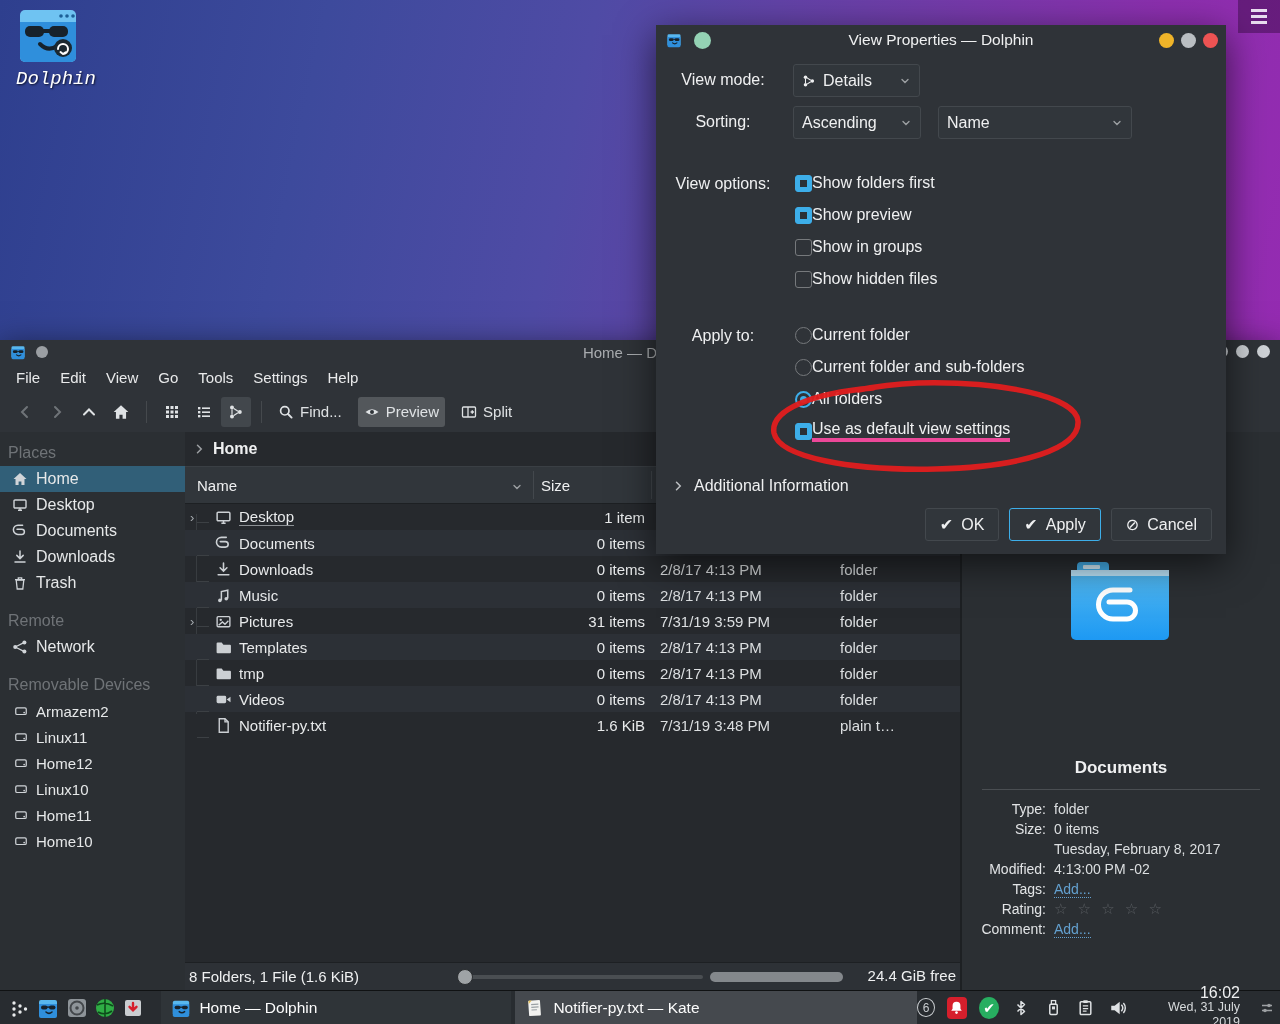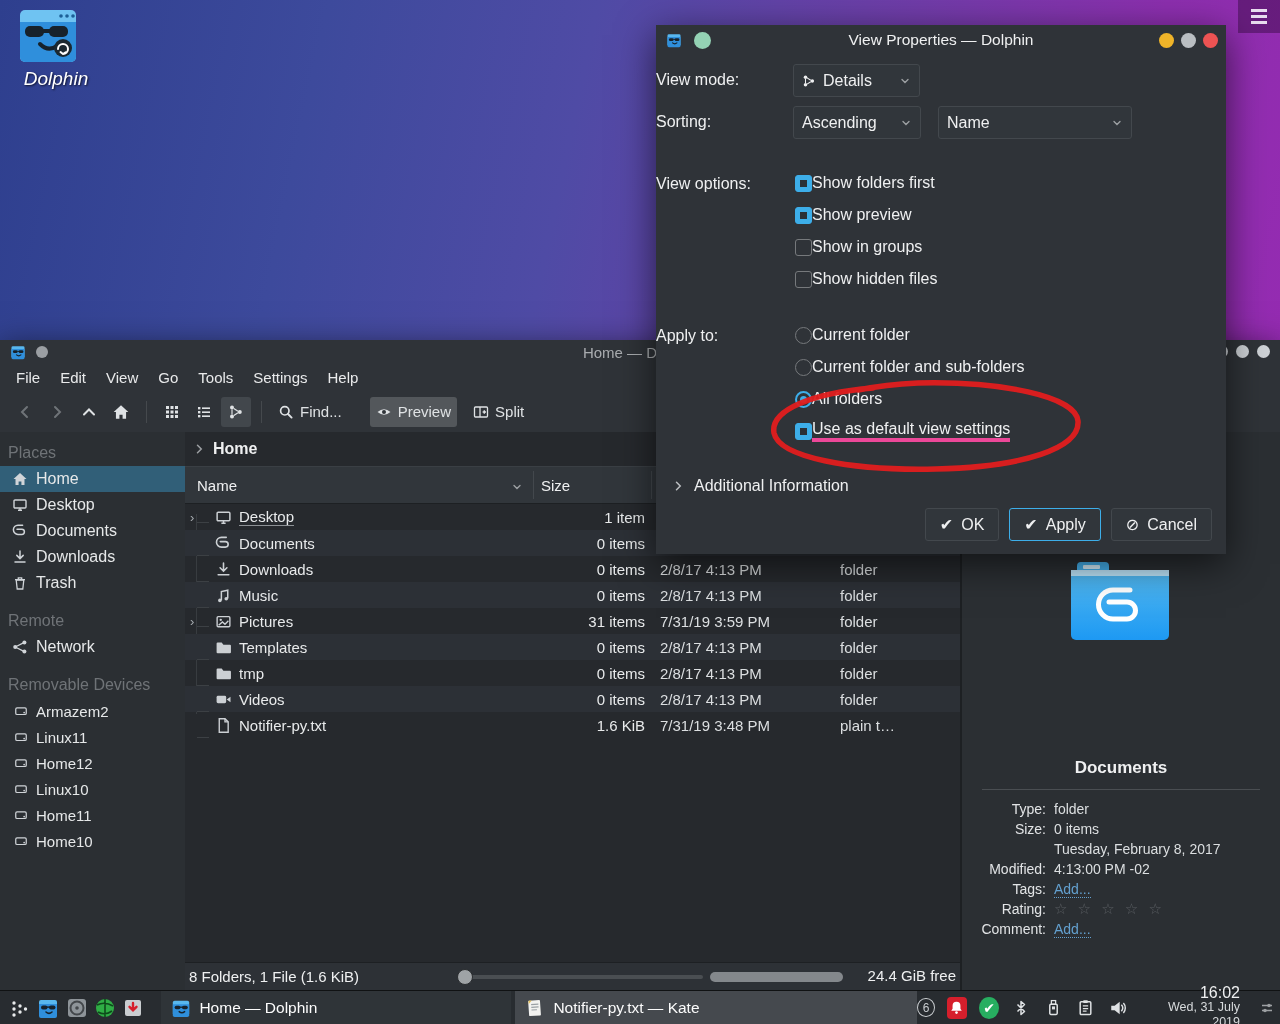--- a/index.html
+++ b/index.html
@@ -9,21 +9,21 @@
     color:#eff0f1; font-size:15px;
     background:linear-gradient(102deg,#2e3f8e 0%,#3d4a9c 22%,#4f4ba5 40%,#6b3fa8 58%,#8c2fae 78%,#9d2ab6 100%);
     position:relative;
   }
   svg { display:block; }
   .ic { width:16px; height:16px; flex:0 0 auto; }
   .white { color:#dfe2e4; }
 
   
   #desktop-icon { position:absolute; left:16px; top:8px; width:80px; text-align:center; cursor:default; }
-  #desktop-icon .lbl { margin-top:2px; font-style:italic; font-size:19px; color:#fff; text-shadow:1px 1px 2px rgba(0,0,0,.7); }
+  #desktop-icon .lbl { margin-top:2px; font-style:italic; font-size:19px; color:#fff; text-shadow:1px 1px 2px rgba(0,0,0,.7);font-family:Liberation Mono, monospace; }
   #toolbox { position:absolute; right:0; top:0; width:42px; height:33px; background:rgba(52,8,62,.45);
              display:flex; flex-direction:column; justify-content:center; align-items:center; gap:3px; }
   #toolbox i { display:block; width:16px; height:3px; background:#e8dcef; }
 
   
   #win { position:absolute; left:0; top:340px; width:1280px; height:650px; background:#2f3338;
          box-shadow:0 6px 30px rgba(0,0,0,.55); z-index:10; }
   #titlebar { height:24px; position:relative; display:flex; align-items:center; padding:0 10px; }
   #titlebar .wtitle { position:absolute; left:0; right:0; text-align:center; color:#a9acaf; font-size:15px; }
   #titlebar .dot { width:12px; height:12px; border-radius:50%; background:#9b9fa3; margin-left:10px; }
@@ -100,21 +100,21 @@
   
   #dialog { position:absolute; left:656px; top:25px; width:570px; height:529px; background:#2f3338;
             box-shadow:0 10px 36px rgba(0,0,0,.6); z-index:20; font-size:16px; }
   #dlg-title { height:30px; position:relative; display:flex; align-items:center; padding:0 10px; }
   #dlg-title .ttl { position:absolute; left:0; right:0; text-align:center; font-size:15.5px; color:#eff0f1; }
   #dlg-title .dot { width:17px; height:17px; border-radius:50%; background:#94d2b4; margin-left:12px; }
   #dlg-title .btns { position:absolute; right:8px; top:8px; display:flex; gap:7px; }
   #dlg-title .btns i { width:15px; height:15px; border-radius:50%; }
   .b-min { background:#f0b429; } .b-max { background:#babec2; } .b-close { background:#ed5353; }
 
-  .dlg-label { position:absolute; left:0; width:134px; text-align:left; color:#eff0f1; }
+  .dlg-label { position:absolute; left:0; width:134px; text-align:center; color:#eff0f1; }
   .dd { position:absolute; height:33px; background:#31363b; border:1px solid #43484d; border-radius:3px;
         display:flex; align-items:center; gap:7px; padding:0 8px; }
   .dd .chev { margin-left:auto; color:#9da0a3; }
 
   .optrow { position:absolute; left:139px; height:22px; display:flex; align-items:center; }
   .cb { width:17px; height:17px; border:1px solid #76797c; border-radius:3px; position:relative; flex:0 0 auto; }
   .cb.on { background:#3daee9; border-color:#3daee9; }
   .cb.on::after { content:""; position:absolute; left:4px; top:4px; width:7px; height:7px; background:#2b3036; }
   .rb { width:17px; height:17px; border:1px solid #76797c; border-radius:50%; position:relative; flex:0 0 auto; }
   .rb.on { border:2px solid #3daee9; }
@@ -381,21 +381,21 @@
           <use href="#i-tree"></use>
         </svg>
       </span>
     <span class="tsep"></span>
     <span class="tbtn">
       <svg class="ic">
           <use href="#i-search"></use>
         </svg>
       <span>Find...</span>
     </span>
-    <span class="tbtn pressed" style="margin-left:20px">
+    <span class="tbtn pressed" style="margin-left:8px">
       <svg class="ic">
           <use href="#i-eye"></use>
         </svg>
       <span>Preview</span>
     </span>
     <span class="tbtn" style="margin-left:8px">
       <svg class="ic">
           <use href="#i-split"></use>
         </svg>
       <span>Split</span>

